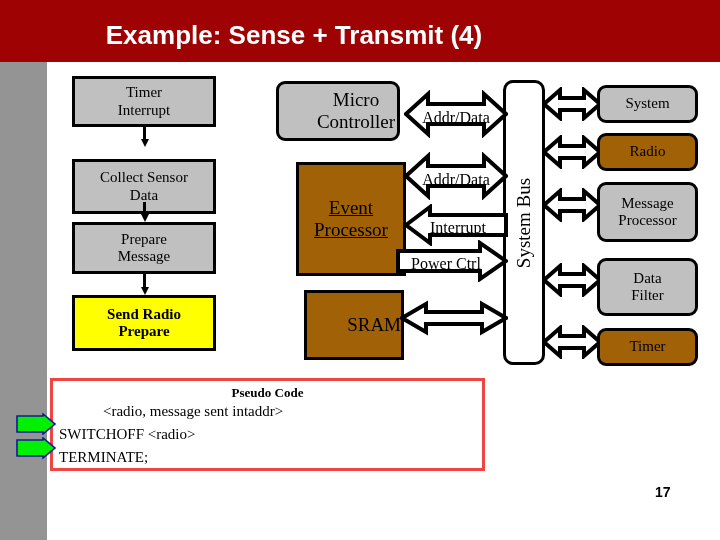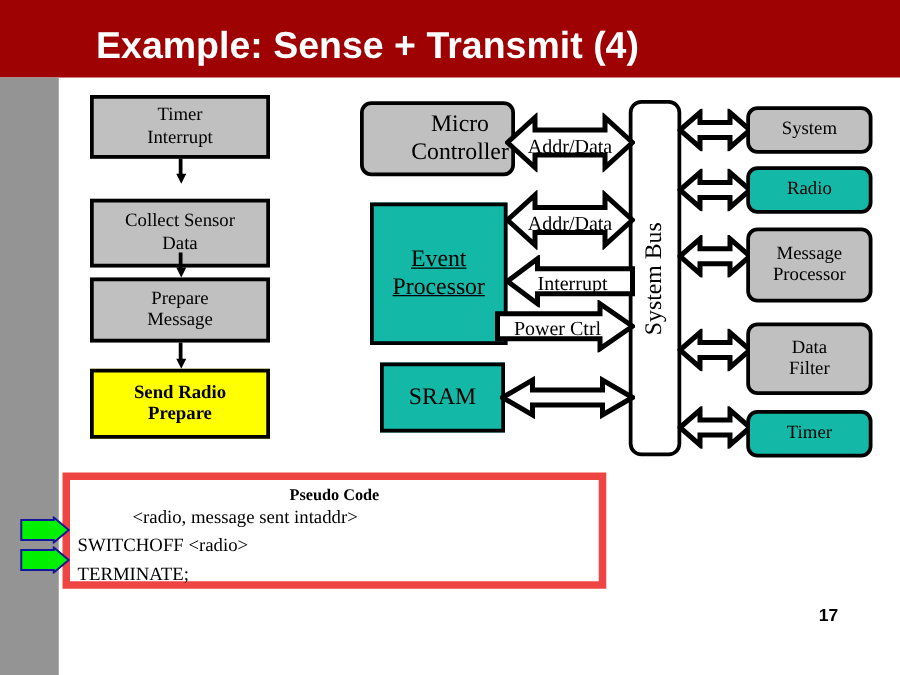--- a/index.html
+++ b/index.html
@@ -17,21 +17,21 @@
   .banner{
     position:absolute;left:0;top:0;width:720px;height:62px;
     background:#9e0202;
   }
   .banner-title{
     position:absolute;left:0;top:20px;width:588px;
     text-align:center;
     color:#ffffff;
     font-family:"Liberation Sans", sans-serif;
     font-weight:bold;
-    font-size:30px;
+    font-size:26px;
     letter-spacing:0px;
     white-space:nowrap;
   }
 
   
   .side-strip{
     position:absolute;left:0;top:62px;width:47px;height:478px;
     background:#949494;
   }
 
@@ -40,21 +40,21 @@
     position:absolute;
     box-sizing:border-box;
     border:3px solid #000;
     display:flex;align-items:center;justify-content:center;
     text-align:center;
     line-height:1.15;
     color:#000;
   }
   .box .lbl{display:block;white-space:pre-line;}
   .gray{background:#c0c0c0;}
-  .green{background:#14b8a6;}
+  .green{background:#a16207;}
   .yellow{background:#ffff00;}
   .round{border-radius:9px;}
 
   
   .flowbox{width:144px;font-size:15px;}
   .flowbox.bold .lbl{font-weight:bold;}
 
   .flow-arrow{
     position:absolute;
     left:141px;width:7px;
@@ -93,21 +93,21 @@
   .arrowlabel{
     position:absolute;
     font-size:16px;color:#000000;text-align:center;white-space:nowrap;
     line-height:1;
   }
 
   
   .pseudo{
     position:absolute;left:50px;top:378px;width:435px;height:93px;
     box-sizing:border-box;
-    border:6px solid #ef4444;
+    border:3px solid #ef4444;
     background:#ffffff;
   }
   .pseudo-title{
     position:absolute;left:0;top:4px;width:100%;
     text-align:center;font-weight:bold;font-size:13px;color:#000;
   }
   .pseudo-line{
     position:absolute;left:6px;font-size:15px;color:#000;white-space:nowrap;
   }
   .pl1{top:22px;margin-left:44px;}
@@ -162,31 +162,31 @@
   <div class="flow-arrow" style="top:274px;height:21px;">
     <div class="stem" style="height:14px;"></div>
       <div class="head"></div>
   </div>
 
   <div class="box yellow flowbox bold" style="left:72px;top:295px;height:56px;">
     <span class="lbl">Send Radio
 Prepare</span>
   </div>
 
-  <div class="box gray round midbox" style="left:288px;top:81px;width:124px;height:60px;padding-left:36px;">
+  <div class="box gray round midbox" style="left:276px;top:81px;width:124px;height:60px;padding-left:36px;">
     <span class="lbl">Micro
 Controller</span>
   </div>
 
   <div class="box green midbox" style="left:296px;top:162px;width:110px;height:114px;text-decoration:underline;">
     <span class="lbl">Event
 Processor</span>
   </div>
 
-  <div class="box green midbox" style="left:304px;top:290px;width:100px;height:56px;">
+  <div class="box green midbox" style="left:304px;top:290px;width:100px;height:70px;justify-content:flex-end;">
     <span class="lbl">SRAM</span>
   </div>
 
   <div class="sysbus">
     <span class="vtext">System Bus</span>
   </div>
 
   <svg class="arrowsvg" style="left:404px;top:90px;" width="104" height="48" viewBox="0 0 104 48">
     <polygon points="2,24 24,4 24,14 80,14 80,4 102,24 80,44 80,34 24,34 24,44" fill="#ffffff" stroke="#000000" stroke-width="4" stroke-linejoin="miter"></polygon>
   </svg>

